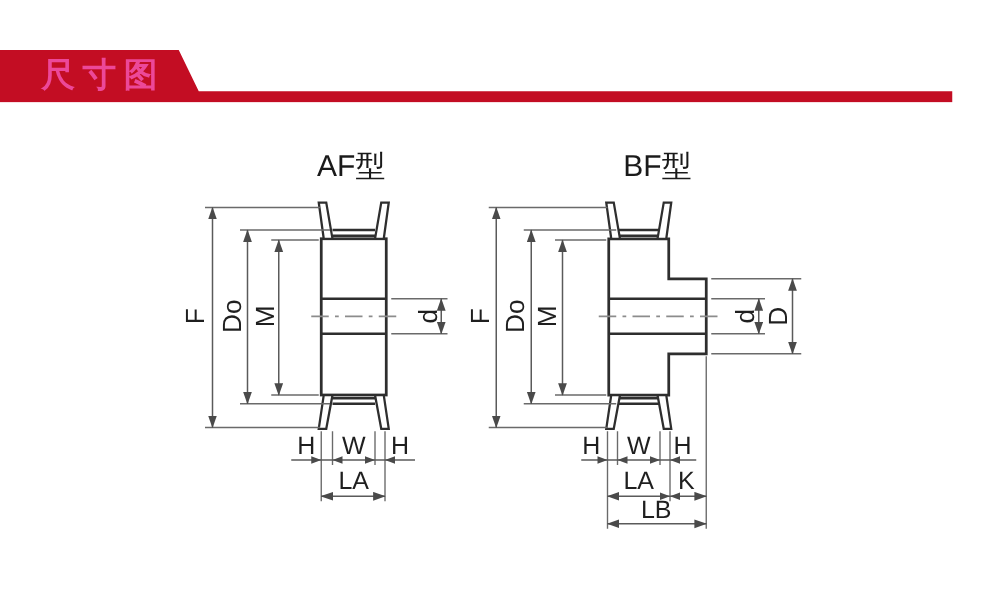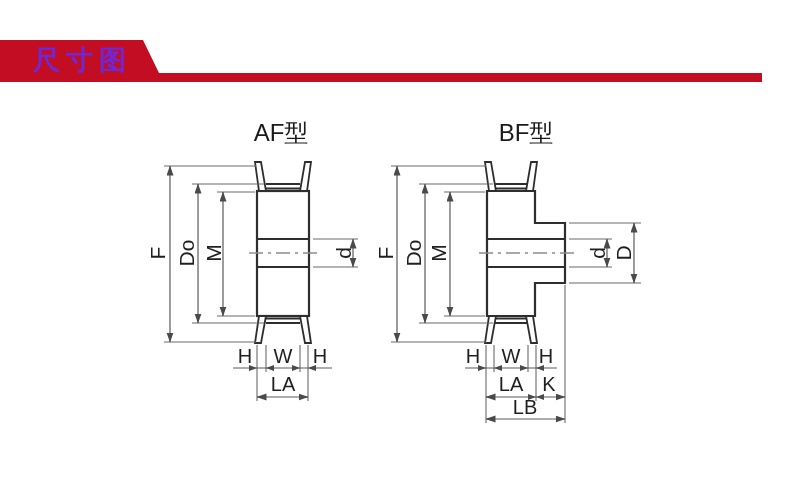--- a/index.html
+++ b/index.html
@@ -2,21 +2,21 @@
 <html><head>
 <meta charset="utf-8">
 <style>
   html,body{margin:0;padding:0;background:#ffffff;}
   .page{position:relative;width:790px;height:482px;background:#ffffff;overflow:hidden;
         font-family:"Liberation Sans",sans-serif;}
   
   .banner{position:absolute;left:0;top:40px;width:790px;height:42px;background:#c30d23;
           -webkit-clip-path:polygon(0 0,143px 0,159px 33px,762px 33px,762px 42px,0 42px);
           clip-path:polygon(0 0,143px 0,159px 33px,762px 33px,762px 42px,0 42px);}
-  .banner-title{position:absolute;left:33px;top:45px;color:#6d28d9;font-size:27px;
+  .banner-title{position:absolute;left:33px;top:45px;color:#ec4899;font-size:27px;
                 font-weight:bold;letter-spacing:6px;line-height:30px;white-space:nowrap;}
   
   .drawing{position:absolute;left:0;top:0;width:790px;height:482px;}
   .outline{stroke:#2e2e2e;stroke-width:2.2;fill:none;}
   .thick{stroke:#2e2e2e;stroke-width:2;fill:none;}
   .flange{stroke:#2e2e2e;stroke-width:1.8;fill:#ffffff;}
   .dim{stroke:#5a5a5a;stroke-width:1.2;fill:none;}
   .ext{stroke:#6a6a6a;stroke-width:1.1;fill:none;}
   .center{stroke:#8c8c8c;stroke-width:1.4;fill:none;stroke-dasharray:14 5 3 5;}
   .arrow{fill:#4a4a4a;stroke:none;}

